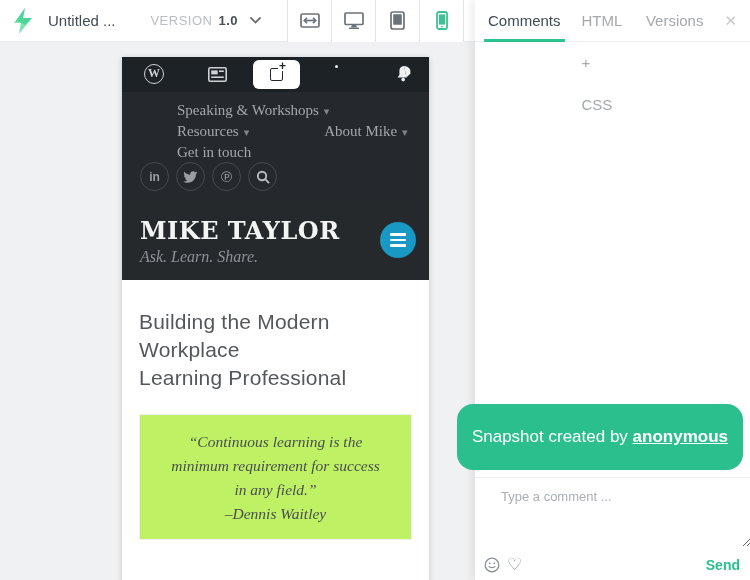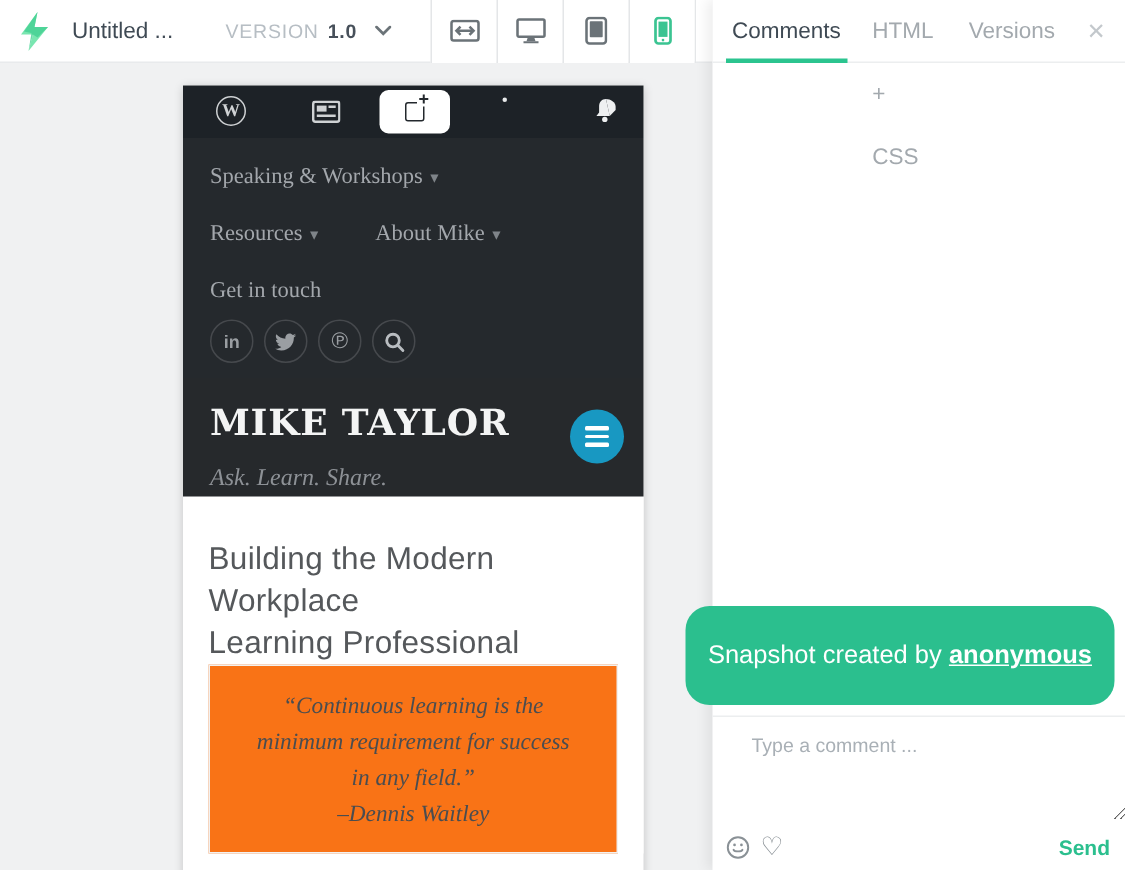--- a/index.html
+++ b/index.html
@@ -35,40 +35,40 @@
                  border-radius:6px; display:flex; align-items:center; justify-content:center; cursor:pointer; }
   .newpost-glyph { position:relative; width:13px; height:13px; border:1.6px solid #23282d; border-radius:2px; }
   .newpost-plus { position:absolute; right:-5px; top:-8px; background:#fff; color:#23282d;
                   font-size:12px; font-weight:bold; padding:0 1px; line-height:10px; }
   .tiny-dot { position:absolute; left:213px; top:8px; width:3px; height:3px; border-radius:50%; background:#e8eaeb; }
   .bell-icon { position:absolute; left:274px; top:8px; cursor:pointer; }
 
   .menu-area { background:#25292d; padding:8px 18px 10px; }
   .menu-row { display:flex; gap:38px; }
   .menu-item { font-family:"Liberation Serif","DejaVu Serif",serif; font-size:15px; color:#a3a7ac;
-               line-height:37px; cursor:pointer; white-space:nowrap; }
+               line-height:20px; cursor:pointer; white-space:nowrap;margin-left:37px; }
   .menu-arrow { color:#7f8489; font-size:11px; margin-left:5px; }
   .social-row { display:flex; gap:7px; }
   .social-btn { width:29px; height:29px; border:1px solid #46494d; border-radius:50%; color:#9a9ea2;
                 display:flex; align-items:center; justify-content:center; cursor:pointer;
                 font-size:12px; font-weight:bold; }
 
   .site-header { background:#26292c; height:79px; padding:15px 18px; position:relative; }
   .site-title { font-family:"DejaVu Serif","Liberation Serif",serif; font-weight:bold; font-size:24px;
                 color:#f3f4f4; letter-spacing:0.5px; }
   .site-tagline { font-family:"Liberation Serif","DejaVu Serif",serif; font-style:italic; font-size:16px;
-                  color:#8d9196; margin-top:14px; }
+                  color:#8d9196; margin-top:3px; }
   .menu-toggle { position:absolute; right:13px; top:21px; width:36px; height:36px; border-radius:50%;
                  background:#1898c2; display:flex; flex-direction:column; align-items:center;
                  justify-content:center; gap:3px; cursor:pointer; }
   .menu-toggle i { display:block; width:16px; height:2.4px; background:#fff; border-radius:1px; }
 
   .article { padding:28px 17px 0; background:#fff; }
   .post-heading { font-size:21px; line-height:28px; color:#55585b; font-weight:500; letter-spacing:0.2px; }
-  .quote-box { margin-top:0; background:#f97316; border:1px solid #f1f1f1; padding:15px 14px 13px; }
+  .quote-box { margin-top:22px; background:#bef264; border:1px solid #f1f1f1; padding:15px 14px 13px; }
   .quote-line { font-family:"Liberation Serif","DejaVu Serif",serif; font-style:italic; font-size:15.5px;
                 line-height:24px; color:#4a4d50; text-align:center; }
 
   
   .panel { position:absolute; left:475px; top:0; width:275px; height:580px; background:#fff;
            box-shadow:-4px 0 8px rgba(0,0,0,0.07); z-index:6; display:flex; flex-direction:column; }
   .panel-tabs { height:42px; border-bottom:1px solid #eceeef; display:flex; align-items:center;
                 padding:0 13px; gap:21px; flex:0 0 auto; }
   .tab { font-size:15px; color:#a3a9ae; height:42px; line-height:42px; position:relative; cursor:pointer; }
   .tab.active { color:#3f4a54; }

